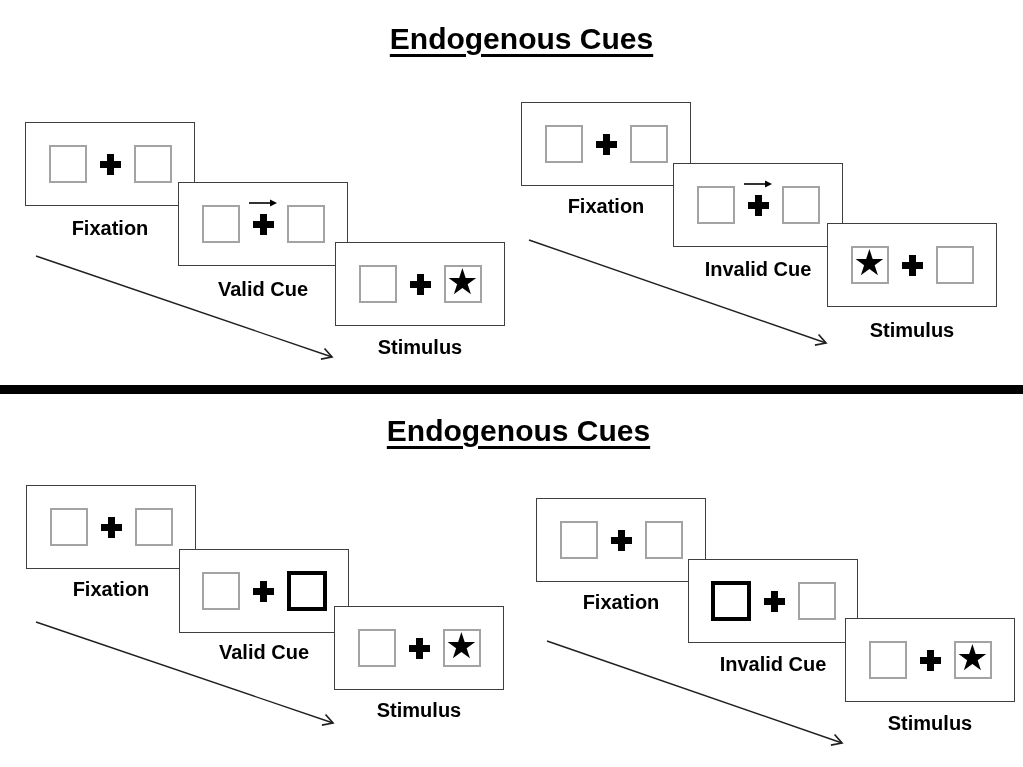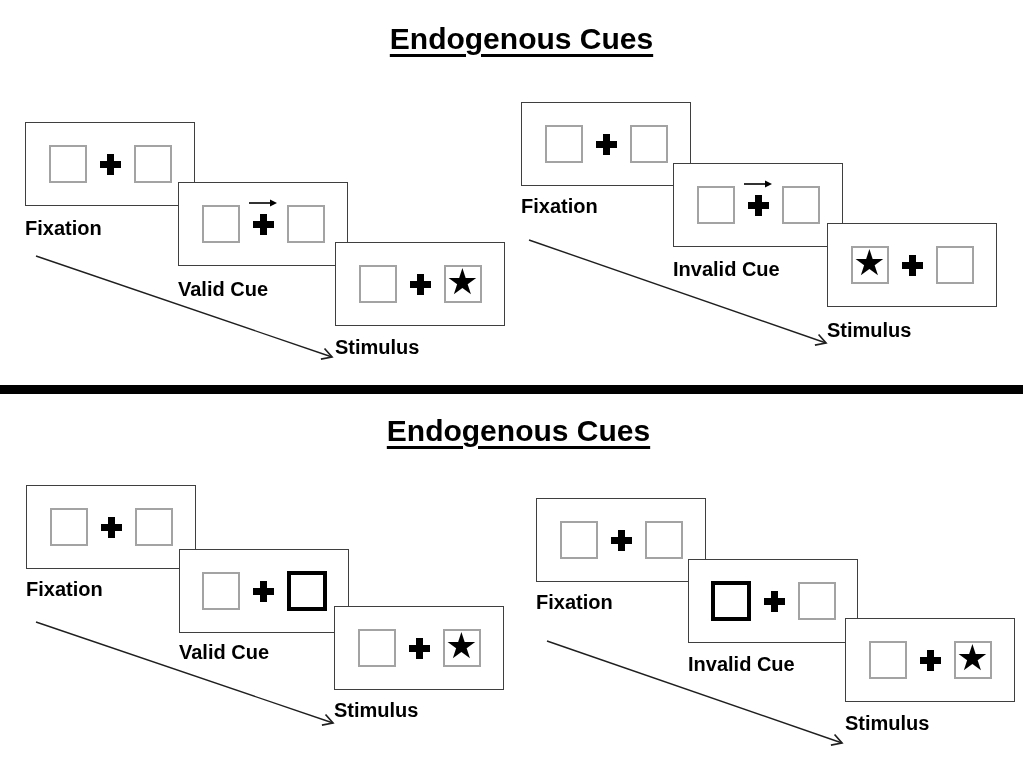--- a/index.html
+++ b/index.html
@@ -30,21 +30,21 @@
     width:34px;height:34px;border:2px solid #a3a3a3;background:#fff;
     box-sizing:content-box;flex:none;
   }
   .sq.thick{width:32px;height:32px;border:4px solid #000;}
   .star{font-size:36px;line-height:34px;color:#000;margin-top:-4px;}
   .plus-wrap{position:relative;width:21px;height:21px;flex:none;}
   .plus-v{position:absolute;left:7px;top:0;width:7px;height:21px;background:#000;}
   .plus-h{position:absolute;left:0;top:7px;width:21px;height:7px;background:#000;}
   .cue-arrow{position:absolute;left:-5px;top:-17px;}
   .plabel{
-    position:absolute;width:170px;
+    position:absolute;width:170px;text-align:center;
     font-size:20px;font-weight:bold;z-index:4;white-space:nowrap;
   }
   .arrows{position:absolute;left:0;top:0;z-index:0;pointer-events:none;}
 </style>
 </head>
 <body>
 
 <div class="canvas">
 
   <div class="title t-endo">

